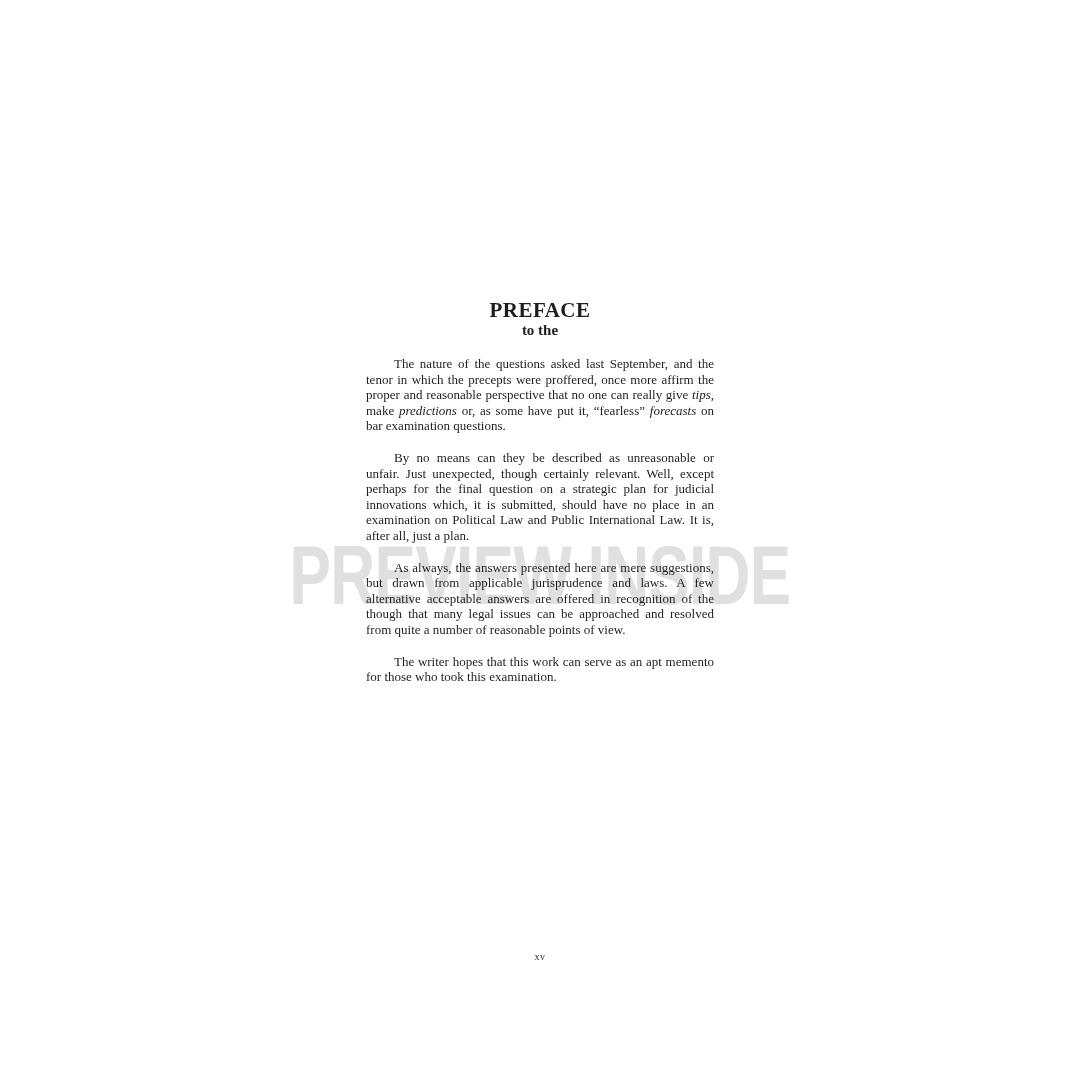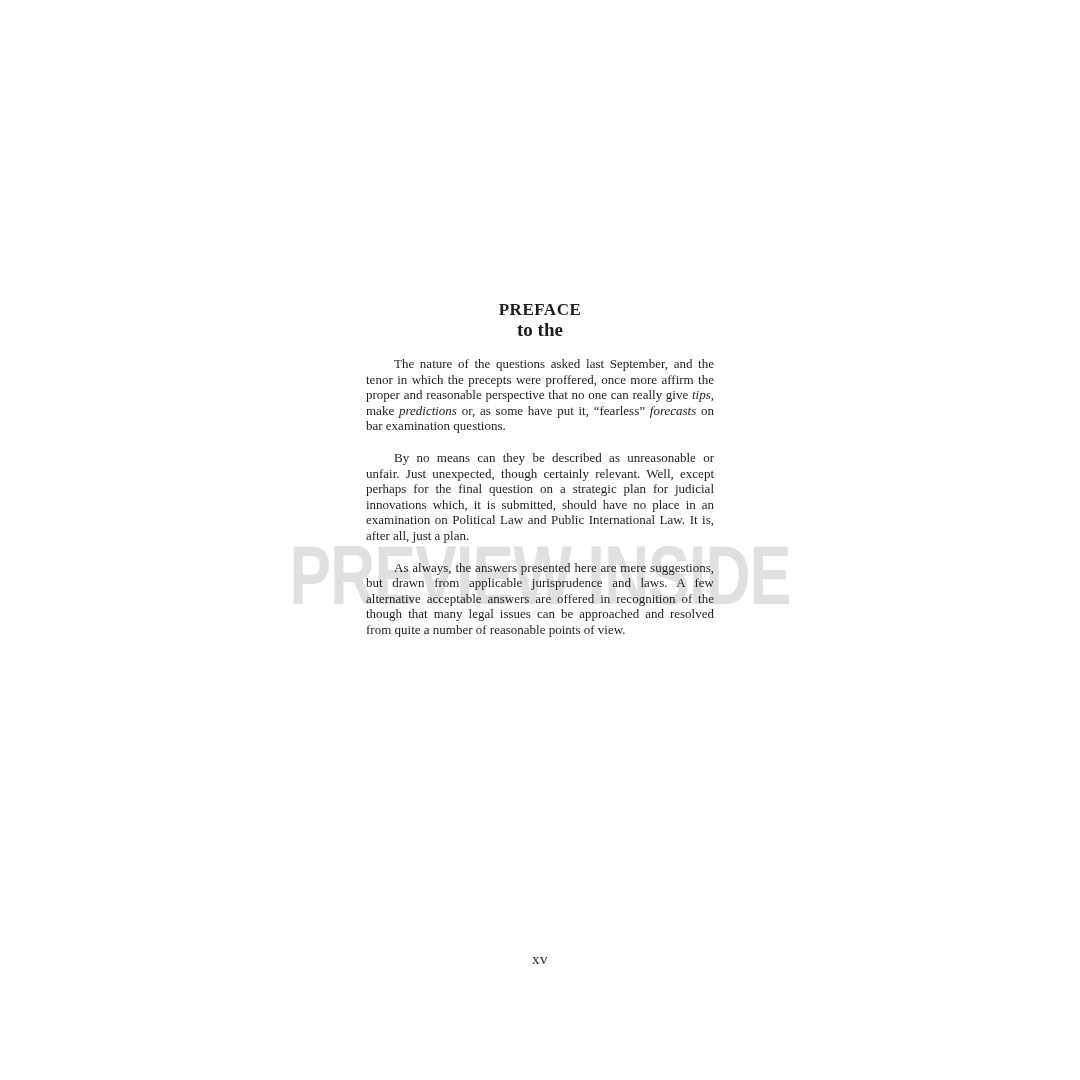--- a/index.html
+++ b/index.html
@@ -34,47 +34,47 @@
     top: 300px;
     width: 348px;
     z-index: 1;
     color: #1e1e1e;
   }
   .title-block {
     text-align: center;
     margin-bottom: 9px;
   }
   .title-line-lg {
-    font-size: 17px;
+    font-size: 21px;
     font-weight: 700;
     line-height: 20px;
     letter-spacing: 0.5px;
   }
   .title-line-sm {
-    font-size: 19px;
+    font-size: 15px;
     font-weight: 700;
     line-height: 20px;
   }
   .body-text p {
     margin: 16px 0 11px 0;
     font-size: 13px;
     line-height: 15.6px;
     text-align: justify;
     text-indent: 28px;
   }
   .body-text p em {
     font-style: italic;
   }
   .page-number {
     position: absolute;
     left: 50%;
     top: 951px;
     transform: translateX(-50%);
     z-index: 1;
-    font-size: 15px;
+    font-size: 10px;
     color: #2a2a33;
     letter-spacing: 0.5px;
   }
 </style>
 </head>
 <body>
 
 <div class="canvas">
 
   <div class="watermark" style="color: rgb(224, 224, 224);">PREVIEW INSIDE</div>
@@ -83,19 +83,20 @@
 
     <div class="title-block">
       <div class="title-line-lg">PREFACE</div>
       <div class="title-line-sm">to the</div>
     </div>
 
     <div class="body-text">
         <p><span>The nature of the questions asked last September, and the tenor in which the precepts were proffered, once more affirm the proper and reasonable perspective that no one can really give </span><em>tips</em><span>, make </span><em>predictions</em><span> or, as some have put it, “fearless” </span><em>forecasts</em><span> on bar examination questions.</span></p>
         <p><span>By no means can they be described as unreasonable or unfair. Just unexpected, though certainly relevant. Well, except perhaps for the final question on a strategic plan for judicial innovations which, it is submitted, should have no place in an examination on Political Law and Public International Law. It is, after all, just a plan.</span></p>
         <p><span>As always, the answers presented here are mere suggestions, but drawn from applicable jurisprudence and laws. A few alternative acceptable answers are offered in recognition of the though that many legal issues can be approached and resolved from quite a number of reasonable points of view.</span></p>
+        <p><span>The writer hopes that this work can serve as an apt memento for those who took this examination.</span></p>
       </div>
 
   </div>
 
   <div class="page-number">xv</div>
 
 </div>
 
 </body></html>

